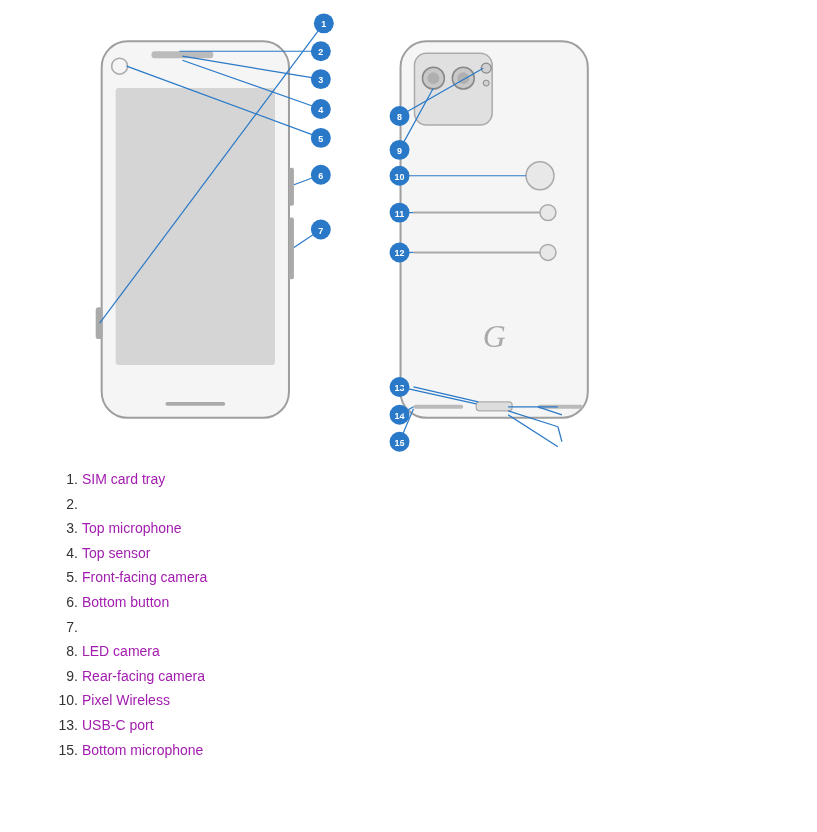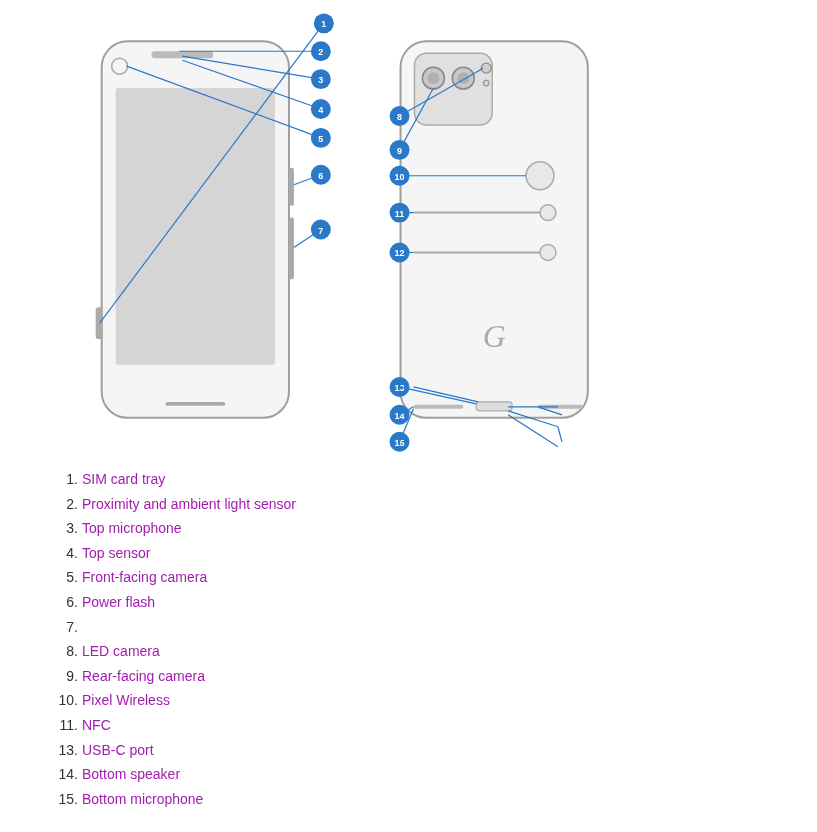--- a/index.html
+++ b/index.html
@@ -189,65 +189,56 @@
   </div>
 
   <div class="legend-area">
     <ul class="legend-list" id="legend-list">
     <li class="legend-item">
           <span class="legend-num">1.</span>
           <span class="legend-text">SIM card tray</span>
         </li>
         <li class="legend-item">
           <span class="legend-num">2.</span>
-          <span class="legend-text">Proximity and ambient light sensor</span>
         </li>
         <li class="legend-item">
           <span class="legend-num">3.</span>
           <span class="legend-text">Top microphone</span>
         </li>
         <li class="legend-item">
           <span class="legend-num">4.</span>
           <span class="legend-text">Top sensor</span>
         </li>
         <li class="legend-item">
           <span class="legend-num">5.</span>
           <span class="legend-text">Front-facing camera</span>
         </li>
         <li class="legend-item">
           <span class="legend-num">6.</span>
-          <span class="legend-text">Power flash</span>
+          <span class="legend-text">Bottom button</span>
         </li>
         <li class="legend-item">
           <span class="legend-num">7.</span>
         </li>
         <li class="legend-item">
           <span class="legend-num">8.</span>
           <span class="legend-text">LED camera</span>
         </li>
         <li class="legend-item">
           <span class="legend-num">9.</span>
           <span class="legend-text">Rear-facing camera</span>
         </li>
         <li class="legend-item">
           <span class="legend-num">10.</span>
           <span class="legend-text">Pixel Wireless</span>
         </li>
         <li class="legend-item">
-          <span class="legend-num">11.</span>
-          <span class="legend-text">NFC</span>
-        </li>
-        <li class="legend-item">
           <span class="legend-num">13.</span>
           <span class="legend-text">USB-C port</span>
         </li>
         <li class="legend-item">
-          <span class="legend-num">14.</span>
-          <span class="legend-text">Bottom speaker</span>
-        </li>
-        <li class="legend-item">
           <span class="legend-num">15.</span>
           <span class="legend-text">Bottom microphone</span>
         </li>
       </ul>
   </div>
 
 </div>
 
 </body></html>

